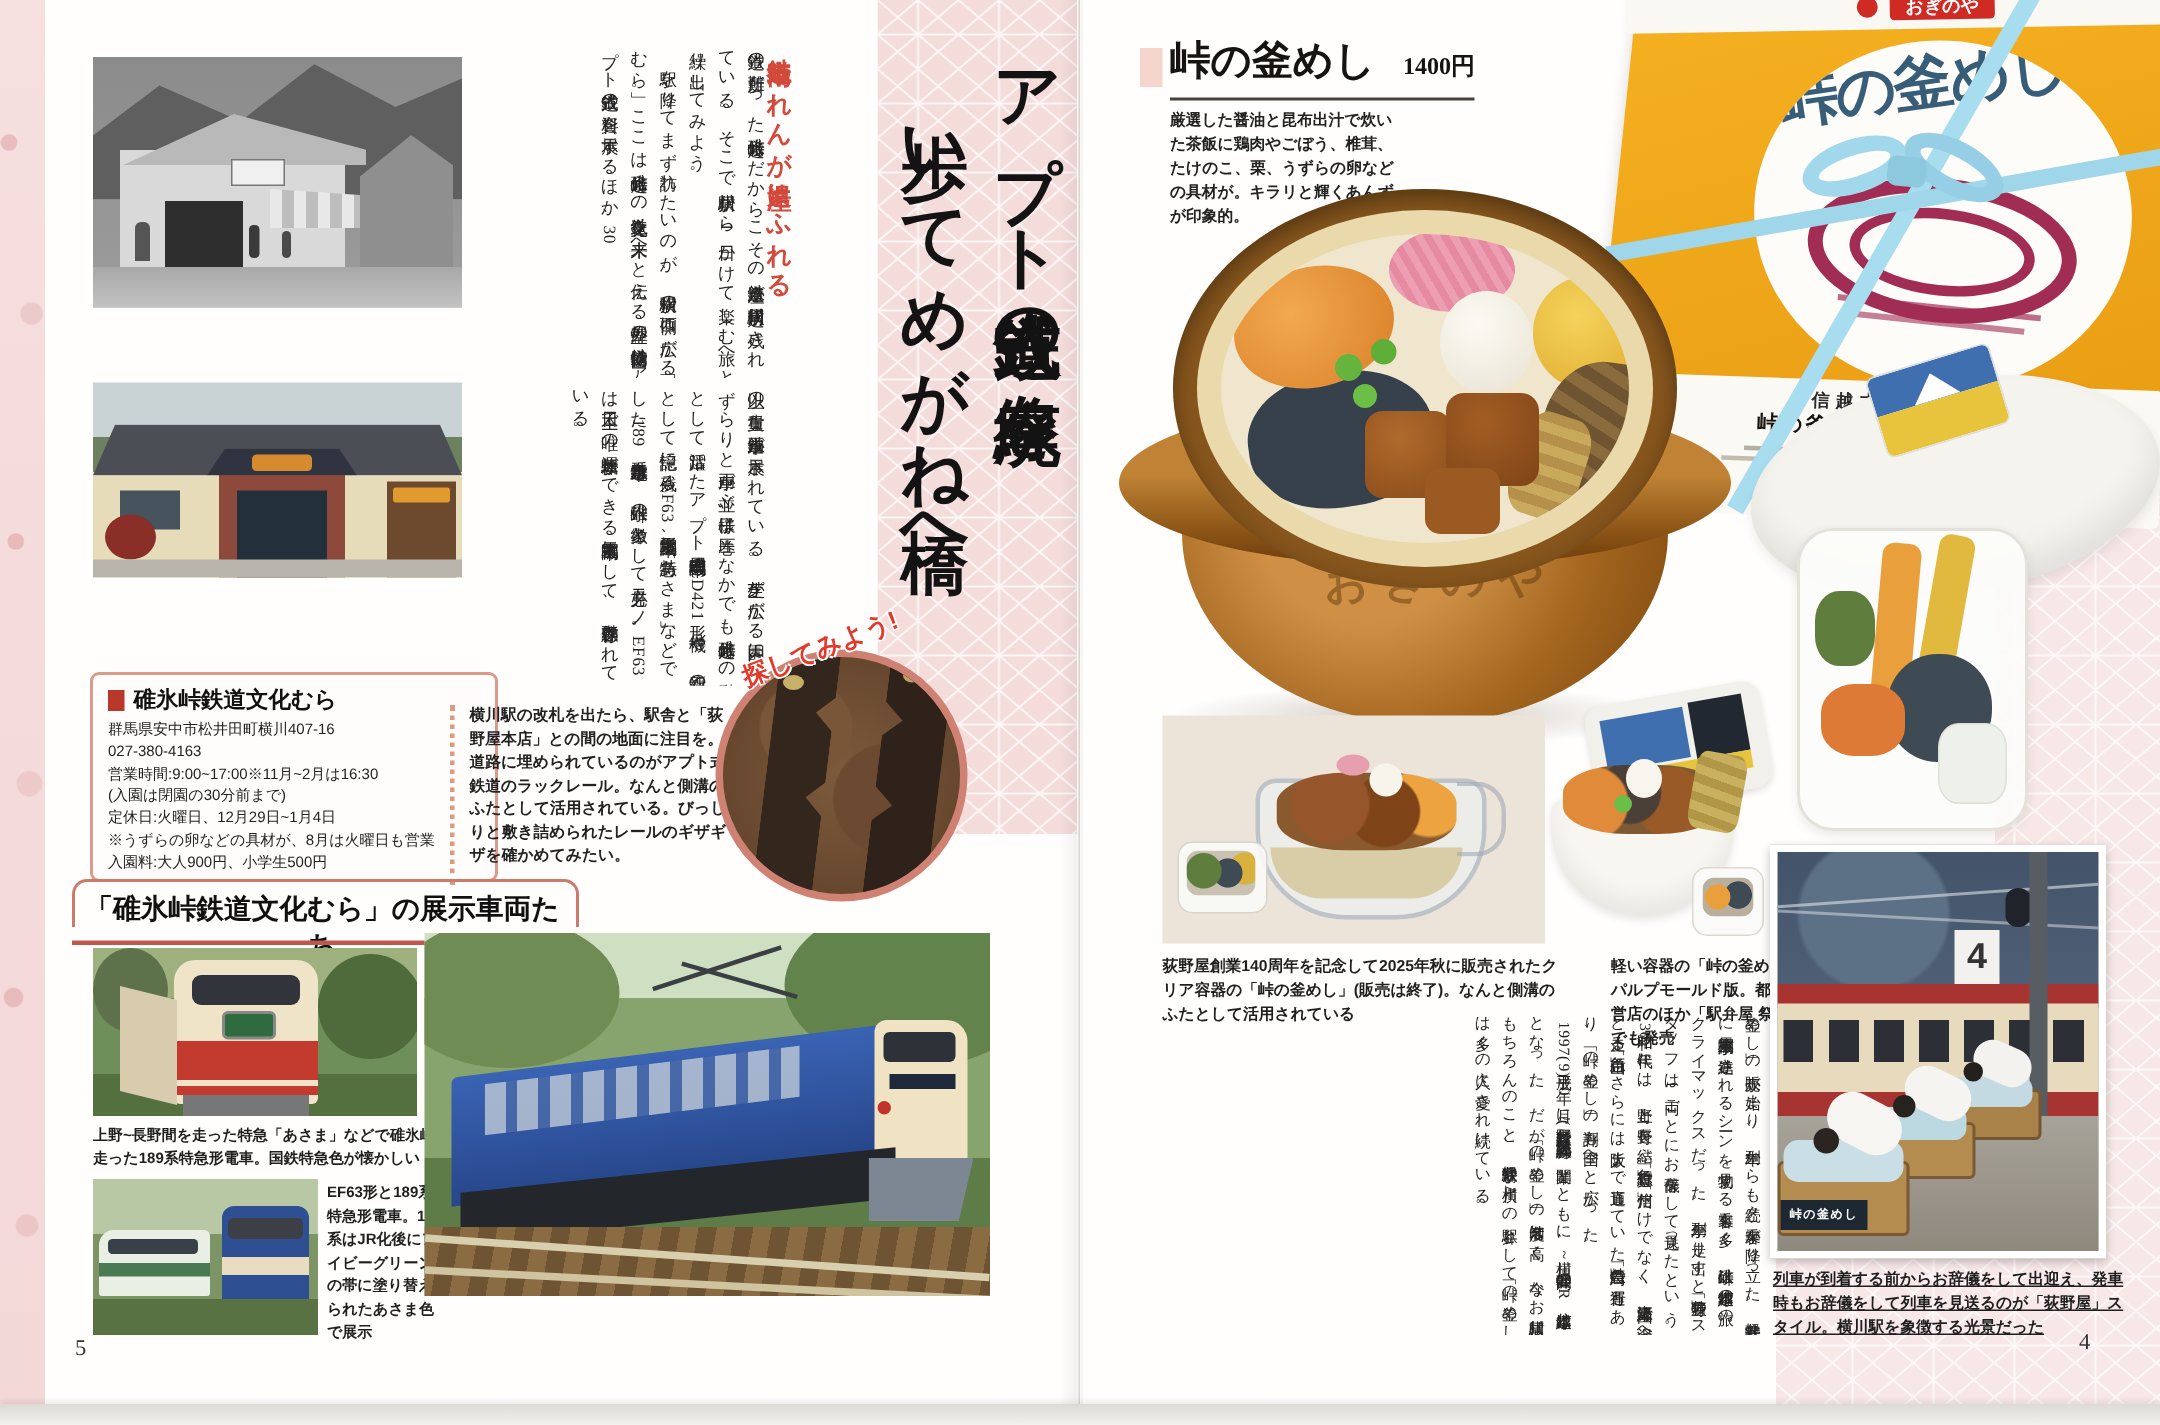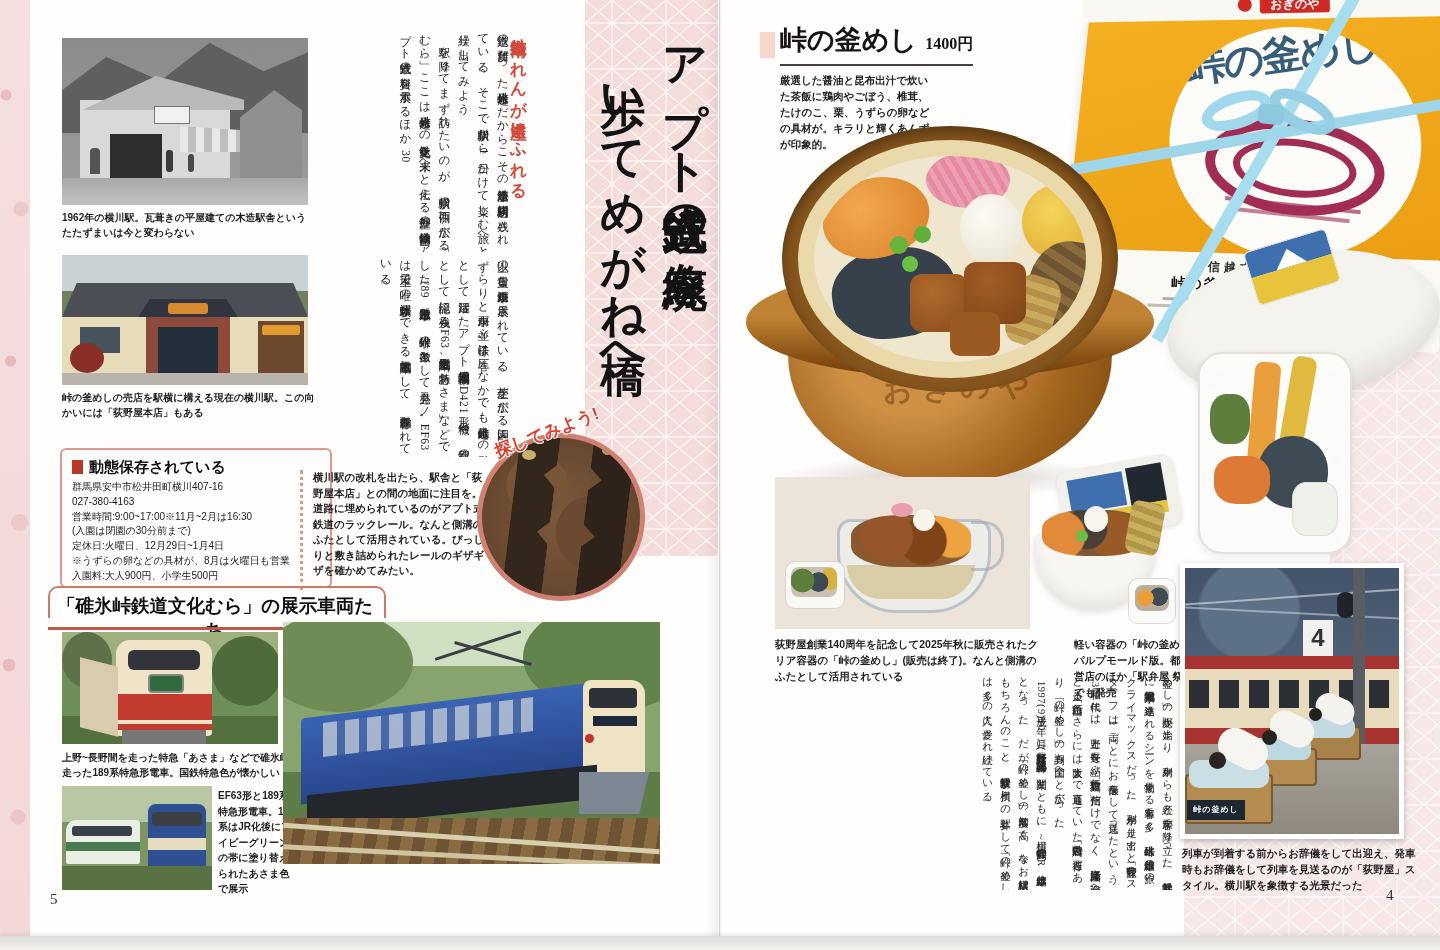--- a/index.html
+++ b/index.html
@@ -61,40 +61,38 @@
     <div class="shape" style="left:6px;top:38px;width:176px;height:34px;background:#b9b9b9;clip-path:polygon(8% 100%,50% 0,100% 70%,100% 100%);"></div>
     <div class="shape" style="left:48px;top:96px;width:52px;height:46px;background:#2e2e2e;"></div>
     <div class="shape" style="left:92px;top:68px;width:34px;height:16px;background:#f0f0f0;border:1px solid #777;"></div>
     <div class="shape" style="left:118px;top:88px;width:78px;height:26px;background:repeating-linear-gradient(90deg,#e8e8e8 0 8px,#bdbdbd 8px 16px);clip-path:polygon(0 0,100% 20%,100% 100%,0 100%);"></div>
     <div class="shape" style="left:178px;top:52px;width:62px;height:92px;background:#8f8f8f;clip-path:polygon(0 30%,55% 0,100% 22%,100% 100%,0 100%);"></div>
     <div class="shape" style="left:0;top:140px;width:246px;height:27px;background:linear-gradient(#a8a8a8,#c2c2c2);"></div>
     <div class="shape" style="left:104px;top:112px;width:7px;height:22px;background:#3a3a3a;border-radius:3px;"></div>
     <div class="shape" style="left:126px;top:116px;width:6px;height:18px;background:#4a4a4a;border-radius:3px;"></div>
     <div class="shape" style="left:28px;top:110px;width:10px;height:26px;background:#555;border-radius:4px 4px 0 0;"></div>
   </div>
-  <div class="cap" style="left:62px;top:210px;width:254px;">1962年の横川駅。瓦葺きの平屋建ての木造駅舎というたたずまいは今と変わらない</div>
 
   <div class="photo" style="left:62px;top:255px;width:246px;height:130px;background:linear-gradient(#c9d3d6 0 28%,#6d8160 28% 46%,#e6dcba 46%);">
     <div class="shape" style="left:0;top:28px;width:246px;height:34px;background:#4c4e55;clip-path:polygon(0 100%,6% 0,94% 0,100% 100%);"></div>
     <div class="shape" style="left:84px;top:58px;width:84px;height:72px;background:#8d4a3c;"></div>
     <div class="shape" style="left:76px;top:44px;width:100px;height:18px;background:#2f3440;clip-path:polygon(0 100%,12% 0,88% 0,100% 100%);"></div>
     <div class="shape" style="left:106px;top:48px;width:40px;height:11px;background:#d88a2e;border-radius:3px;"></div>
     <div class="shape" style="left:96px;top:72px;width:60px;height:58px;background:#23303c;"></div>
     <div class="shape" style="left:18px;top:72px;width:40px;height:26px;background:#46525c;"></div>
     <div class="shape" style="left:196px;top:66px;width:46px;height:64px;background:#6d4a2e;"></div>
     <div class="shape" style="left:200px;top:70px;width:38px;height:10px;background:#e09a2d;border-radius:2px;"></div>
     <div class="shape" style="left:8px;top:88px;width:34px;height:30px;background:#8a2f28;border-radius:50%;"></div>
     <div class="shape" style="left:0;top:118px;width:246px;height:12px;background:#b8b4ac;"></div>
   </div>
-  <div class="cap" style="left:62px;top:390px;width:254px;">峠の釜めしの売店を駅横に構える現在の横川駅。この向かいには「荻野屋本店」もある</div>
 
   <div class="abs" style="left:60px;top:448px;width:272px;height:140px;border:2px solid #dc9a8d;border-radius:6px;background:#fffdfc;box-sizing:border-box;padding:8px 10px;">
     <div style="display:flex;align-items:center;gap:6px;">
       <div style="width:11px;height:14px;background:#b8392a;"></div>
-      <div style="font:900 15px/18px 'Liberation Sans',sans-serif;color:#111;">動態保存されている</div>
+      <div style="font:900 15px/18px 'Liberation Sans',sans-serif;color:#111;">碓氷峠鉄道文化むら</div>
     </div>
     <div style="margin-top:4px;font:400 10px/14.8px 'Liberation Sans',sans-serif;color:#222;">
       <div>群馬県安中市松井田町横川407-16</div>
       <div>027-380-4163</div>
       <div>営業時間:9:00~17:00※11月~2月は16:30</div>
       <div>(入園は閉園の30分前まで)</div>
       <div>定休日:火曜日、12月29日~1月4日</div>
       <div>※うずらの卵などの具材が、8月は火曜日も営業</div>
       <div>入園料:大人900円、小学生500円</div>
     </div>
@@ -177,21 +175,21 @@
     </defs>
     <rect width="100%" height="100%" fill="#f7e8e7"></rect>
     <rect width="100%" height="100%" fill="url(#asaR)"></rect>
   </svg>
   <div class="abs" style="left:722px;top:0;width:608px;height:666px;background:#fffefd;"></div>
   <div class="abs" style="left:722px;top:660px;width:462px;height:290px;background:#fffefd;"></div>
 
   <div class="abs" style="left:760px;top:32px;width:15px;height:26px;background:#f5d5cc;"></div>
   <div class="abs" style="left:780px;top:24px;border-bottom:2.5px solid #46413c;padding-bottom:4px;">
     <span style="font:900 27px/32px 'Liberation Serif',serif;color:#161310;">峠の釜めし</span>
-    <span style="font:700 16px/32px 'Liberation Serif',serif;color:#161310;margin-left:4px;">1400円</span>
+    <span style="font:700 16px/32px 'Liberation Serif',serif;color:#161310;margin-left:14px;">1400円</span>
   </div>
   <div class="abs" style="left:780px;top:72px;width:156px;font:700 10.5px/16px 'Liberation Sans',sans-serif;color:#222;">厳選した醤油と昆布出汁で炊いた茶飯に鶏肉やごぼう、椎茸、たけのこ、栗、うずらの卵などの具材が。キラリと輝くあんずが印象的。</div>
 
   <div class="abs" style="left:1075px;top:-22px;width:380px;height:372px;transform:rotate(6deg);">
     <div class="shape" style="left:0;top:0;width:380px;height:342px;background:linear-gradient(160deg,#f6b322,#e89a12);border-radius:8px;box-shadow:0 4px 10px rgba(0,0,0,.15);"></div>
     <div class="shape" style="left:-8px;top:10px;width:400px;height:30px;background:#faf8f3;transform:rotate(-7deg);display:flex;align-items:center;justify-content:center;gap:8px;">
       <div style="width:14px;height:14px;background:#cf2b24;border-radius:50%;"></div>
       <div style="background:#cf2b24;color:#fff;font:900 12px/16px 'Liberation Sans',sans-serif;padding:1px 10px;border-radius:3px;">
         <span>おぎのや</span>
       </div>
@@ -316,19 +314,19 @@
     <div class="shape" style="left:84px;top:146px;width:46px;height:30px;background:#f6f4f0;border-radius:16px;transform:rotate(26deg);"></div>
     <div class="shape" style="left:77px;top:162px;width:15px;height:15px;background:#26221e;border-radius:50%;"></div>
     <div class="shape" style="left:0px;top:206px;width:84px;height:46px;background:#b58c4f;border:2px solid #7a5a33;border-radius:4px;"></div>
     <div class="shape" style="left:4px;top:192px;width:80px;height:28px;background:#c9dee5;border-radius:10px;"></div>
     <div class="shape" style="left:32px;top:164px;width:52px;height:34px;background:#f7f5f1;border-radius:18px;transform:rotate(28deg);"></div>
     <div class="shape" style="left:24px;top:184px;width:17px;height:17px;background:#2a2520;border-radius:50%;"></div>
     <div class="shape" style="left:2px;top:232px;width:58px;height:20px;background:#1d2832;color:#fff;font:700 8px/20px 'Liberation Sans',sans-serif;text-align:center;letter-spacing:1px;">
       <span>峠の釜めし</span>
     </div>
   </div>
-  <div class="cap" style="left:1182px;top:845px;width:234px;font-size:10.5px;line-height:16px;">列車が到着する前からお辞儀をして出迎え、発車時もお辞儀をして列車を見送るのが「荻野屋」スタイル。横川駅を象徴する光景だった</div>
+  <div class="cap" style="left:1182px;top:845px;width:234px;font-size:10.5px;line-height:16px;text-decoration:underline;">列車が到着する前からお辞儀をして出迎え、発車時もお辞儀をして列車を見送るのが「荻野屋」スタイル。横川駅を象徴する光景だった</div>
 
   <div class="abs" style="left:1386px;top:888px;font:400 15px/15px 'Liberation Serif',serif;color:#333;">4</div>
 
   <div class="abs" style="left:0;top:936px;width:1440px;height:14px;background:linear-gradient(#dcdad5,#f3f2ef);box-shadow:0 -2px 4px rgba(0,0,0,.08);"></div>
 
 </div>
 
 </body></html>

